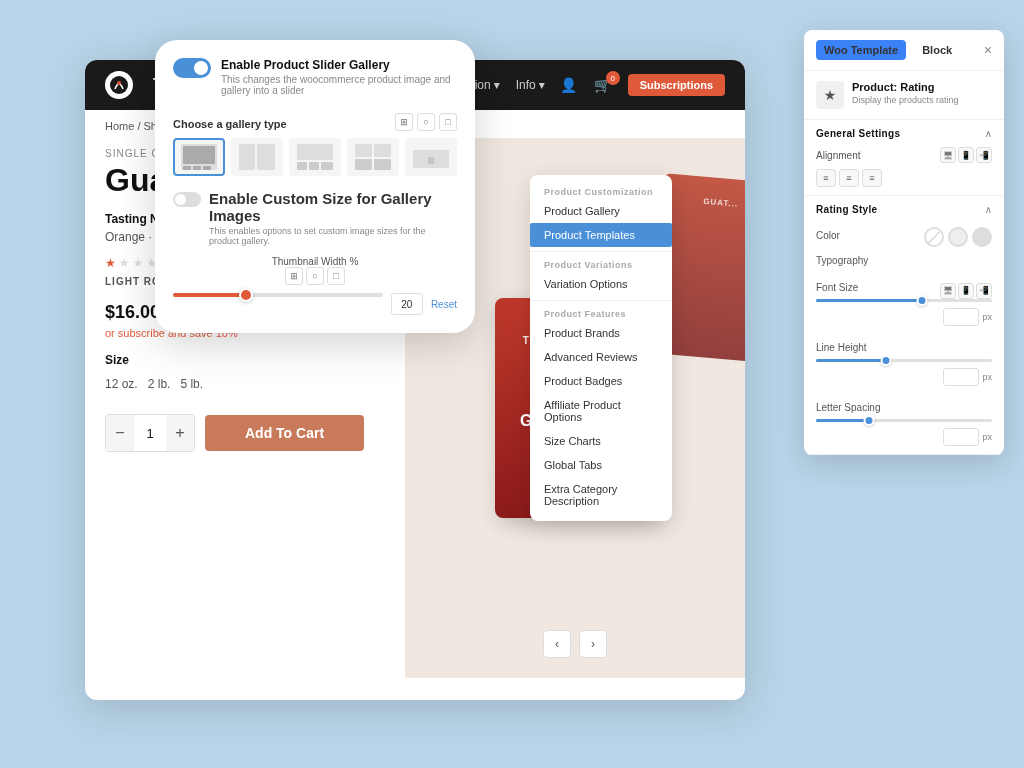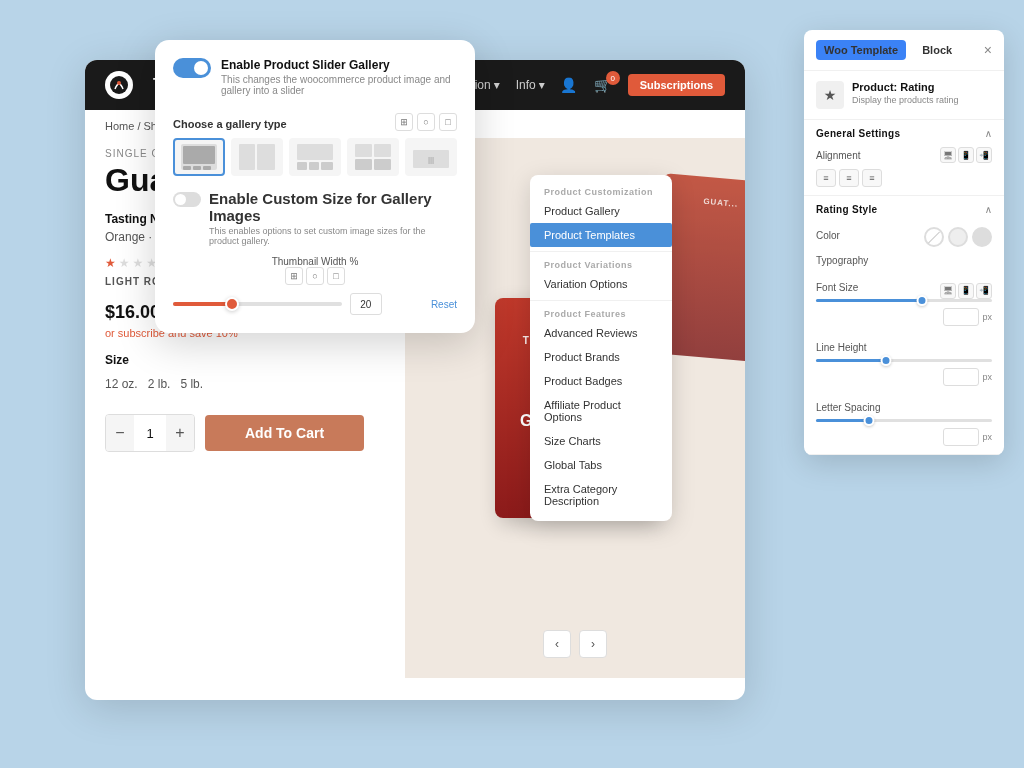--- a/index.html
+++ b/index.html
@@ -358,21 +358,21 @@
       white-space: nowrap;
     }
 
     
     .plugin-panel {
       position: absolute;
       top: 40px;
       left: 155px;
       width: 320px;
       background: #fff;
-      border-radius: 14px;
+      border-radius: 22px;
       box-shadow: 0 10px 40px rgba(0,0,0,0.18);
       padding: 18px;
       z-index: 10;
     }
     .toggle-row {
       display: flex;
       align-items: flex-start;
       gap: 10px;
       margin-bottom: 10px;
     }
@@ -498,21 +498,20 @@
       font-size: 10px;
       color: #555;
     }
     .thumbnail-icons {
       display: flex;
       gap: 3px;
     }
     .slider-track-container {
       margin-top: 8px;
       display: flex;
-      align-items: center;
       gap: 8px;
     }
     .slider-track {
       flex: 1;
       height: 4px;
       background: #e0e0e0;
       border-radius: 2px;
       position: relative;
     }
     .slider-fill {
@@ -544,21 +543,20 @@
       font-size: 10px;
       color: #333;
     }
     .reset-btn {
       font-size: 10px;
       color: #4a90d9;
       cursor: pointer;
       background: none;
       border: none;
       padding: 0;
-      margin-left: 41px;
     }
 
     
     .context-menu {
       position: absolute;
       top: 175px;
       left: 530px;
       width: 142px;
       background: #fff;
       border-radius: 8px;
@@ -992,22 +990,22 @@
 
 <div class="context-menu">
   <div class="context-section-label">Product Customization</div>
   <div class="context-item">Product Gallery</div>
   <div class="context-item active">Product Templates</div>
   <div class="context-divider"></div>
   <div class="context-section-label">Product Variations</div>
   <div class="context-item">Variation Options</div>
   <div class="context-divider"></div>
   <div class="context-section-label">Product Features</div>
+  <div class="context-item">Product Brands</div>
   <div class="context-item">Advanced Reviews</div>
-  <div class="context-item">Product Brands</div>
   <div class="context-item">Product Badges</div>
   <div class="context-item">Affiliate Product Options</div>
   <div class="context-item">Size Charts</div>
   <div class="context-item">Global Tabs</div>
   <div class="context-item">Extra Category Description</div>
 </div>
 
 <div class="woo-panel">
   <div class="woo-panel-header">
     <span class="woo-tab active">Woo Template</span>

